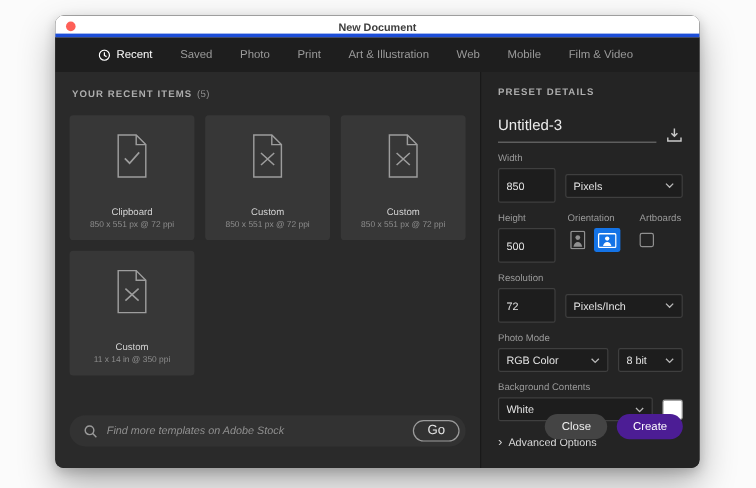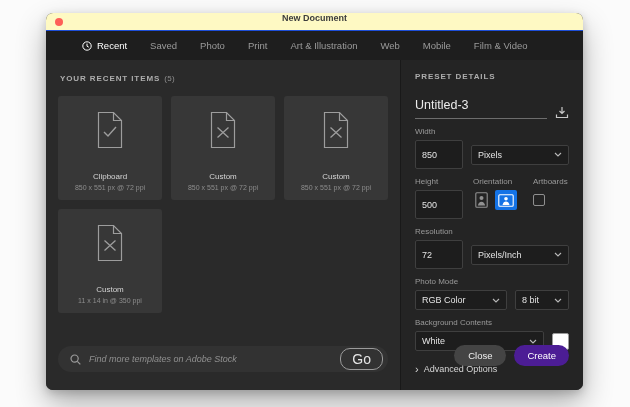--- a/index.html
+++ b/index.html
@@ -12,22 +12,22 @@
   }
   .window {
     position:absolute; left:46px; top:13px; width:537px; height:377px;
     border-radius:7px; overflow:hidden;
     background:#2a2a2a;
     box-shadow:0 14px 30px rgba(0,0,0,.30), 0 3px 10px rgba(0,0,0,.18);
     display:flex; flex-direction:column;
   }
   
   .titlebar {
-    flex:0 0 18px; background:#fef9c3; border-bottom:1px solid #1d4ed8;
-    display:flex; align-items:flex-start; justify-content:center; position:relative;
+    flex:0 0 18px; background:#ffffff; border-bottom:3px solid #1d4ed8;
+    display:flex; align-items:flex-end; justify-content:center; position:relative;
   }
   .traffic { position:absolute; left:9px; top:5px; display:flex; gap:5px; }
   .dot { width:8px; height:8px; border-radius:50%; }
   .dot.red { background:#fe5f57; }
   .window-title { font-size:9px; font-weight:700; color:#3d3d3d; }
   
   .tabbar {
     flex:0 0 29px; background:#1e1e1e;
     display:flex; align-items:center; padding-left:36px; gap:23px;
   }
@@ -57,21 +57,21 @@
     display:flex; align-items:center; padding:0 5px 0 12px;
   }
   .searchbar svg { flex:0 0 auto; margin-right:8px; }
   .search-input {
     flex:1; background:transparent; border:none; outline:none;
     color:#cfcfcf; font-size:9px; font-style:italic; font-family:"Liberation Sans",sans-serif;
   }
   .search-input::placeholder { color:#909090; }
   .go-btn {
     background:transparent; border:1px solid #9b9b9b; color:#e4e4e4;
-    border-radius:10px; font-size:14px; padding:2px 11px; cursor:pointer;
+    border-radius:10px; font-size:11px; padding:2px 11px; cursor:pointer;
     font-family:"Liberation Sans",sans-serif;
   }
   
   .name-row { display:flex; align-items:flex-end; margin-top:14px; margin-bottom:4px; }
   .name-field { flex:1; border-bottom:1px solid #6d6d6d; padding-bottom:5px; margin-right:8px; }
   .name-input {
     width:100%; background:transparent; border:none; outline:none;
     color:#ececec; font-size:12.5px; font-family:"Liberation Sans",sans-serif;
   }
   .field-label { font-size:8px; color:#9a9a9a; margin:8px 0 4px; white-space:nowrap; }

